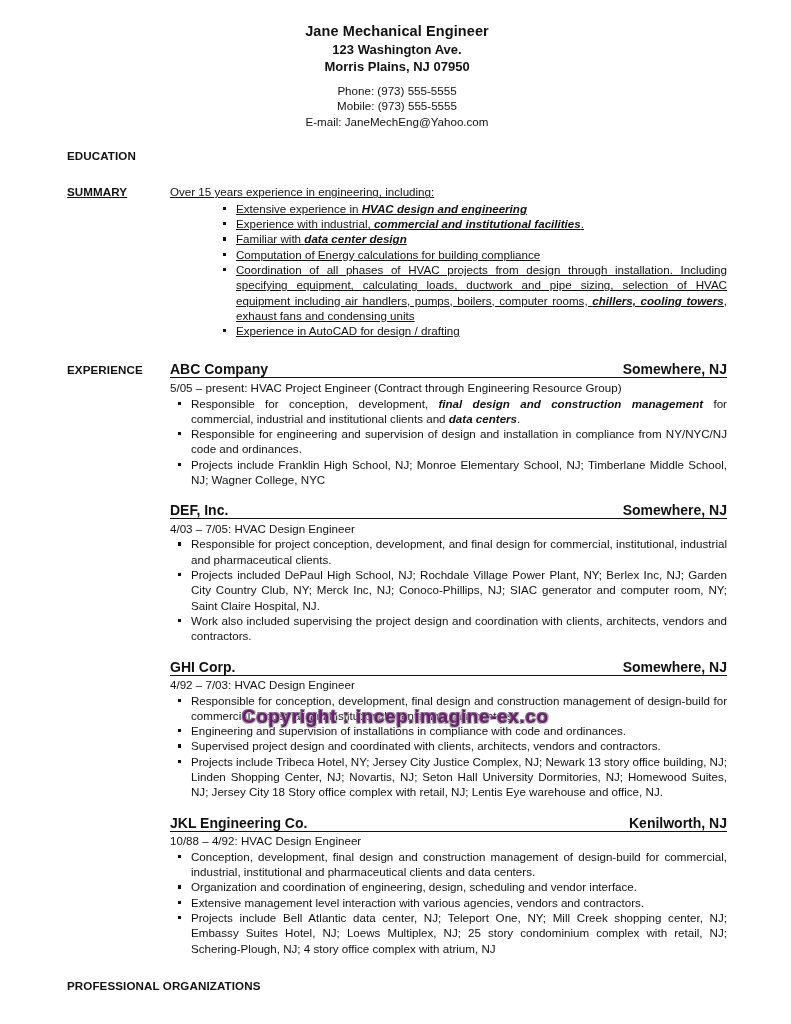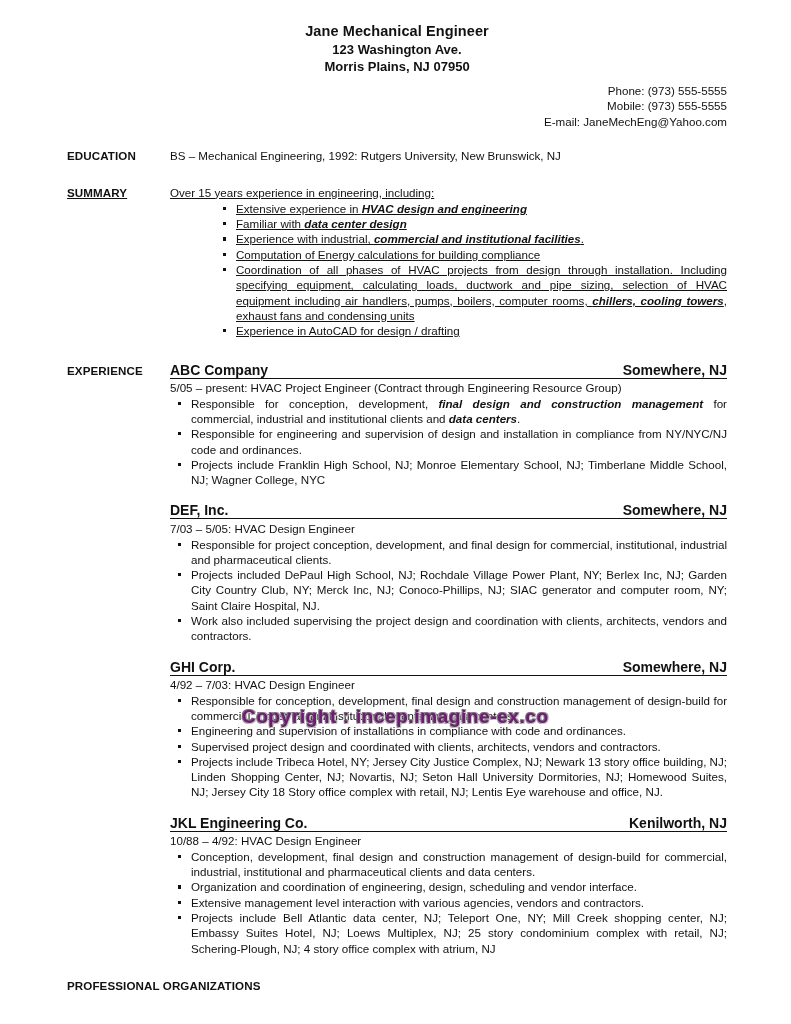--- a/index.html
+++ b/index.html
@@ -33,21 +33,21 @@
     font-weight: bold;
     line-height: 18.5px;
     letter-spacing: 0.1px;
   }
   .addr-line {
     font-size: 13px;
     font-weight: bold;
     line-height: 17.5px;
   }
   .contact-block {
-    text-align: right;
+    text-align: center;
     margin-top: 7px;
   }
   .contact-line {
     font-size: 11.6px;
     line-height: 15.6px;
   }
 
   
   .section-row {
     display: flex;
@@ -175,33 +175,30 @@
   </div>
 
   <div class="contact-block">
     <div class="contact-line">Phone: (973) 555-5555</div>
     <div class="contact-line">Mobile: (973) 555-5555</div>
     <div class="contact-line">E-mail: JaneMechEng@Yahoo.com</div>
   </div>
 
   <div class="section-row edu-row">
     <div class="section-label">EDUCATION</div>
-    <div class="section-body">
-      <div class="body-line">BS – Mechanical Engineering, 1992: Rutgers University, New Brunswick, NJ</div>
-    </div>
   </div>
 
   <div class="section-row sum-row">
     <div class="section-label">SUMMARY</div>
     <div class="section-body">
       <div class="body-line">Over 15 years experience in engineering, including:</div>
       <ul class="bullets summary-bullets">
           <li><span>Extensive experience in </span><span class="bi">HVAC design and engineering</span></li>
+          <li><span>Experience with industrial, </span><span class="bi">commercial and institutional facilities</span><span>.</span></li>
           <li><span>Familiar with </span><span class="bi">data center design</span></li>
-          <li><span>Experience with industrial, </span><span class="bi">commercial and institutional facilities</span><span>.</span></li>
           <li><span>Computation of Energy calculations for building compliance</span></li>
           <li><span>Coordination of all phases of HVAC projects from design through installation. Including specifying equipment, calculating loads, ductwork and pipe sizing, selection of HVAC equipment including air handlers, pumps, boilers, computer rooms, </span><span class="bi">chillers, cooling towers</span><span>, exhaust fans and condensing units</span></li>
           <li><span>Experience in AutoCAD for design / drafting</span></li>
         </ul>
     </div>
   </div>
 
   <div class="section-row exp-row">
     <div class="section-label">EXPERIENCE</div>
     <div class="section-body">
@@ -215,21 +212,21 @@
             <li><span>Responsible for conception, development, </span><span class="bi">final design and construction management</span><span> for commercial, industrial and institutional clients and </span><span class="bi">data centers</span><span>.</span></li>
             <li><span>Responsible for engineering and supervision of design and installation in compliance from NY/NYC/NJ code and ordinances.</span></li>
             <li><span>Projects include Franklin High School, NJ; Monroe Elementary School, NJ; Timberlane Middle School, NJ; Wagner College, NYC</span></li>
           </ul>
         </div>
         <div class="job">
           <div class="job-header">
             <span>DEF, Inc.</span>
             <span>Somewhere, NJ</span>
           </div>
-          <div class="job-title-line">7/03 – 5/05: HVAC Design Engineer</div>
+          <div class="job-title-line">4/03 – 7/05: HVAC Design Engineer</div>
           <ul class="bullets exp-bullets">
             <li><span>Responsible for project conception, development, and final design for commercial, institutional, industrial and pharmaceutical clients.</span></li>
             <li><span>Projects included DePaul High School, NJ; Rochdale Village Power Plant, NY; Berlex Inc, NJ; Garden City Country Club, NY; Merck Inc, NJ; Conoco-Phillips, NJ; SIAC generator and computer room, NY; Saint Claire Hospital, NJ.</span></li>
             <li><span>Work also included supervising the project design and coordination with clients, architects, vendors and contractors.</span></li>
           </ul>
         </div>
         <div class="job">
           <div class="job-header">
             <span>GHI Corp.</span>
             <span>Somewhere, NJ</span>

